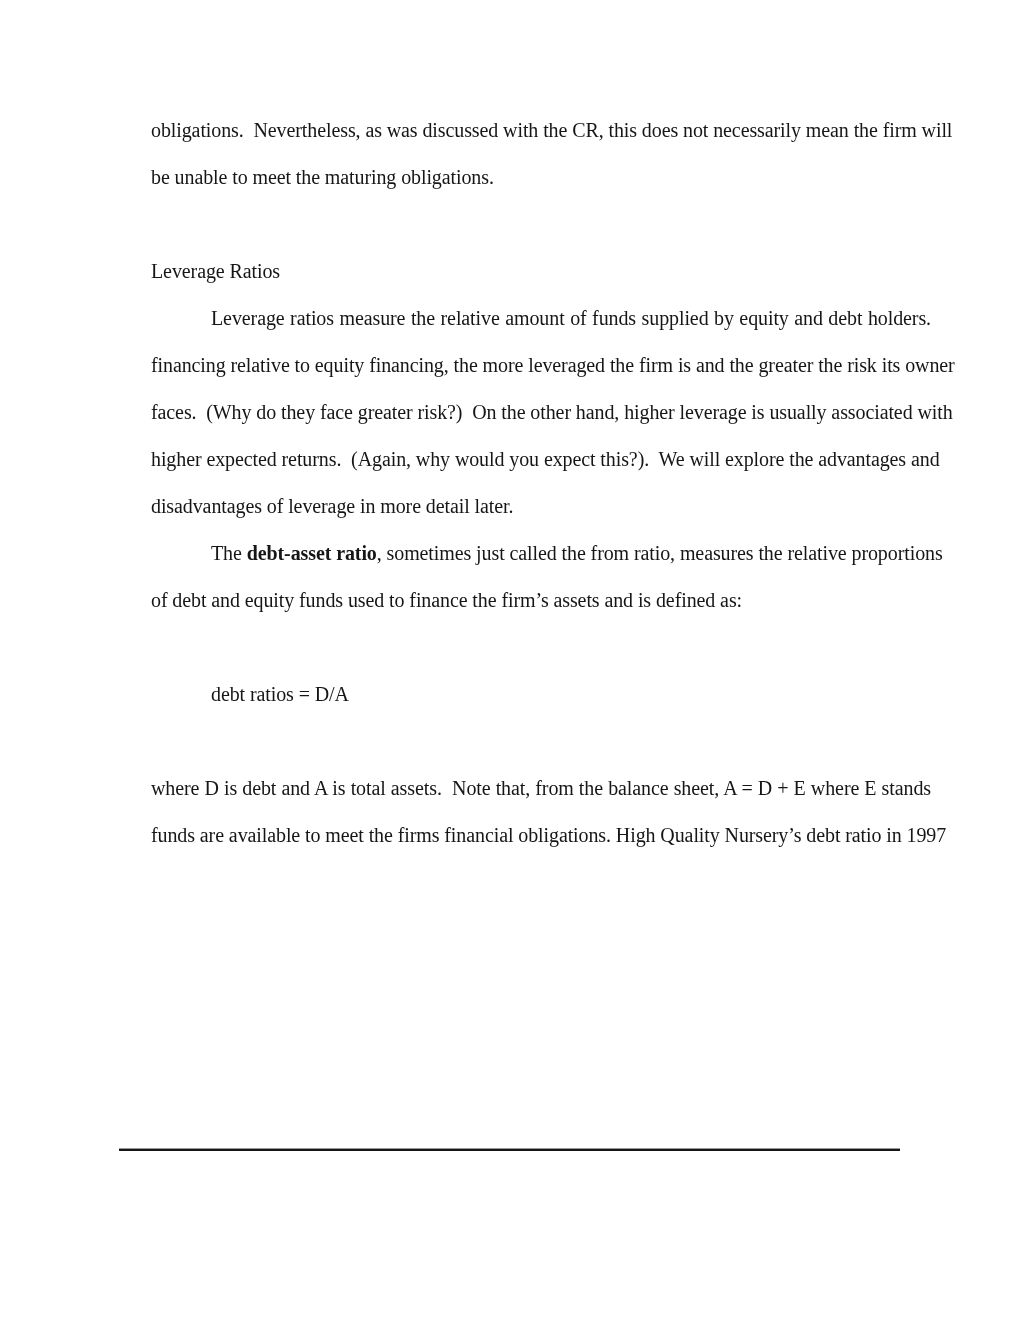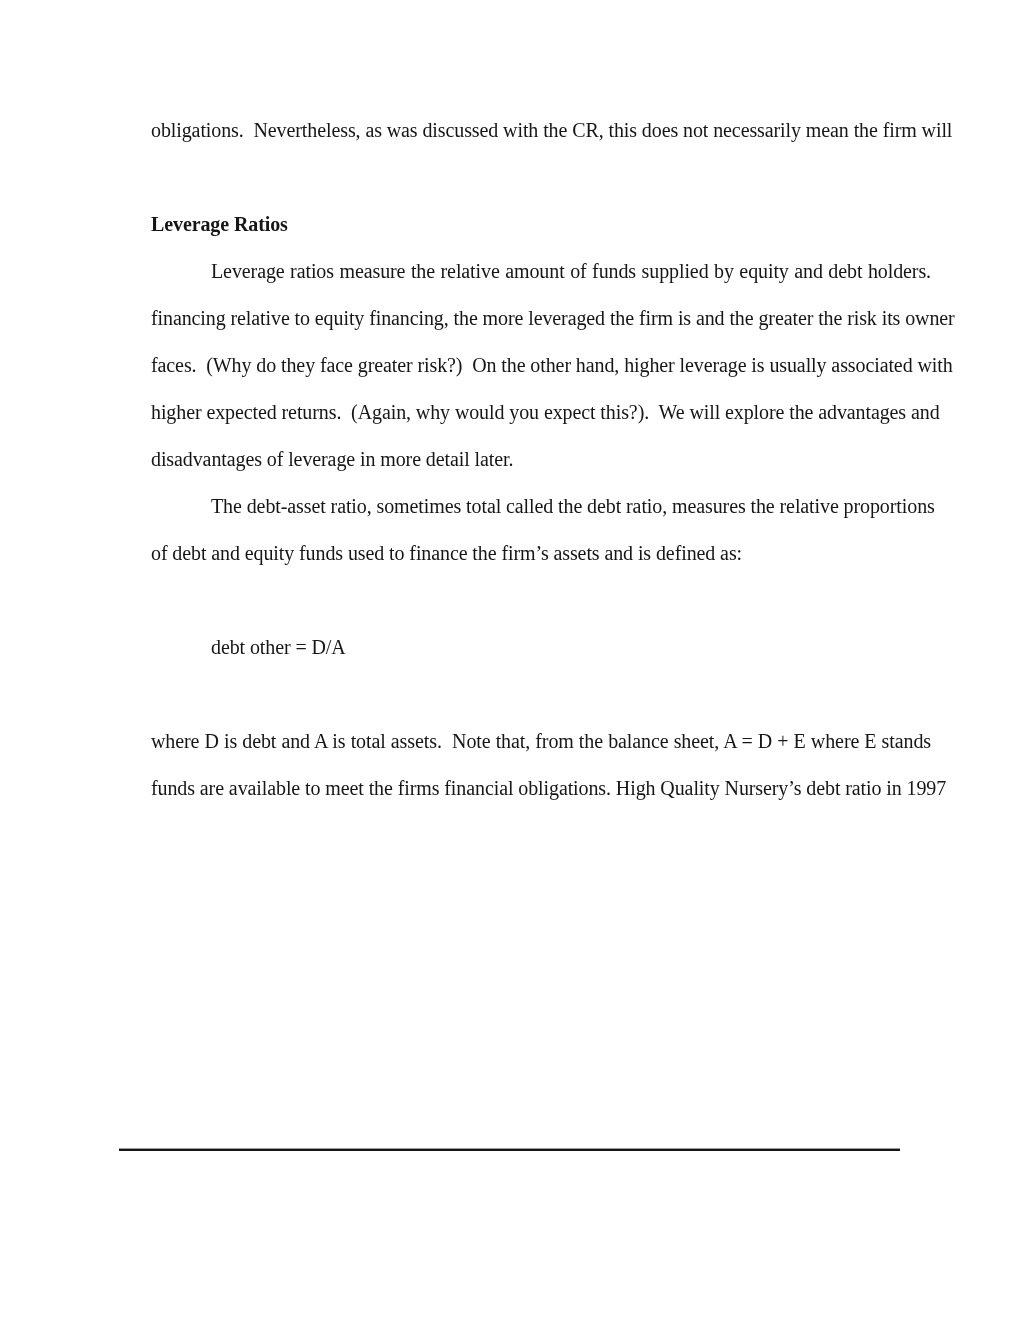--- a/index.html
+++ b/index.html
@@ -34,66 +34,67 @@
 
   
   .j {
     text-align: justify;
     text-align-last: justify;
   }
 
   
   .ind { padding-left: 60px; }
 
-  .heading { font-weight: bold; }
+  .heading { font-weight: normal; }
 
   .spacer { height: 47px; }
 
-  b { font-weight: normal; }
+  b { font-weight: bold; }
 
   
   .footnote-rule {
     position: absolute;
     left: 119px;
     top: 1148px;
     width: 781px;
   }
   .footnote-rule .rule-gray { height: 1px; background: #9a9a9a; }
   .footnote-rule .rule-black { height: 2px; background: #161616; }
 </style>
 </head>
 <body>
 
 <div class="page">
   <div class="textcol">
 
     <div>
       <div class="line j">obligations.&nbsp; Nevertheless, as was discussed with the CR, this does not necessarily mean the firm will</div>
+      <div class="line">be unable to meet the maturing obligations.</div>
     </div>
 
     <div class="spacer"></div>
 
     <div class="line heading">Leverage Ratios</div>
 
     <div>
       <div class="line j ind">Leverage ratios measure the relative amount of funds supplied by equity and debt holders.</div>
       <div class="line j">financing relative to equity financing, the more leveraged the firm is and the greater the risk its owner</div>
       <div class="line j">faces.&nbsp; (Why do they face greater risk?)&nbsp; On the other hand, higher leverage is usually associated with</div>
       <div class="line j">higher expected returns.&nbsp; (Again, why would you expect this?).&nbsp; We will explore the advantages and</div>
       <div class="line">disadvantages of leverage in more detail later.</div>
     </div>
 
     <div>
-      <div class="line j ind"><span>The </span><b>debt-asset ratio</b><span>, sometimes total called the debt ratio, measures the relative proportions</span></div>
+      <div class="line j ind"><span>The </span><b>debt-asset ratio</b><span>, sometimes just called the from ratio, measures the relative proportions</span></div>
       <div class="line">of debt and equity funds used to finance the firm’s assets and is defined as:</div>
     </div>
 
     <div class="spacer"></div>
 
-    <div class="line ind">debt other = D/A</div>
+    <div class="line ind">debt ratios = D/A</div>
 
     <div class="spacer"></div>
 
     <div>
       <div class="line j">where D is debt and A is total assets.&nbsp; Note that, from the balance sheet, A = D + E where E stands</div>
       <div class="line j">funds are available to meet the firms financial obligations. High Quality Nursery’s debt ratio in 1997</div>
     </div>
 
 
   </div>

